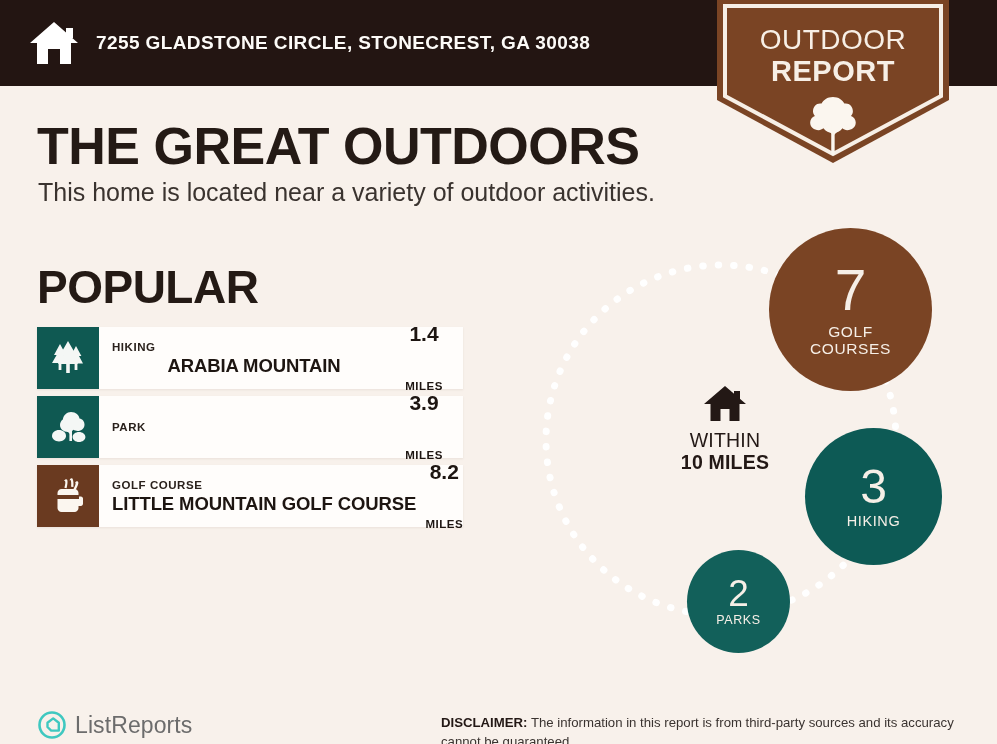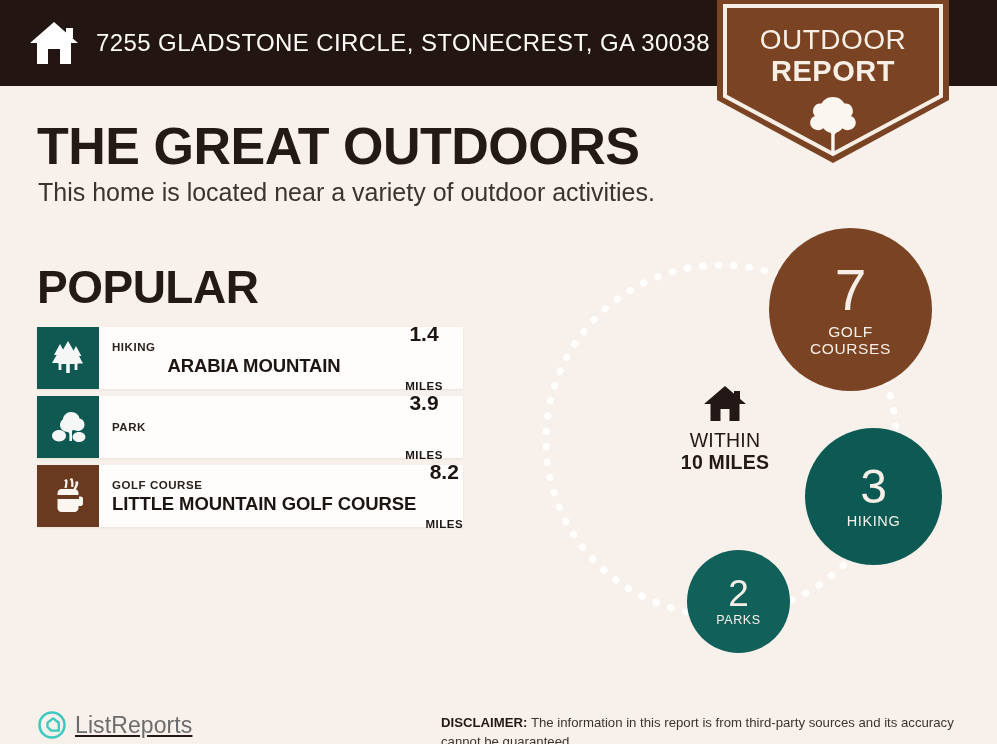--- a/index.html
+++ b/index.html
@@ -28,23 +28,23 @@
     position: absolute;
     left: 28px; top: 0;
     height: 86px;
     display: flex;
     align-items: center;
     gap: 16px;
   }
   #home-icon-top { width: 52px; height: 46px; display:block; }
   #address-text {
     color: #fdfbf8;
-    font-size: 24px;
+    font-size: 19px;
     letter-spacing: 0.4px;
-    font-weight: 400;
+    font-weight: 700;
     white-space: nowrap;
   }
 
   
   #badge {
     position: absolute;
     left: 717px; top: 0;
     width: 232px; height: 163px;
     z-index: 6;
   }
@@ -221,21 +221,20 @@
   #stat-parks .stat-num { font-size: 37px; margin-bottom: 2px; }
   #stat-parks .stat-label { font-size: 12.5px; }
 
   
   #logo {
     position: absolute;
     left: 37px; top: 710px;
     display: flex;
     align-items: center;
     gap: 8px;
-    text-decoration: underline;
   }
   #logo-mark { display:block; }
   #logo-text {
     font-size: 23px;
     color: #6c6c6c;
     font-weight: 400;
     letter-spacing: 0.1px;
   }
   #disclaimer {
     position: absolute;

